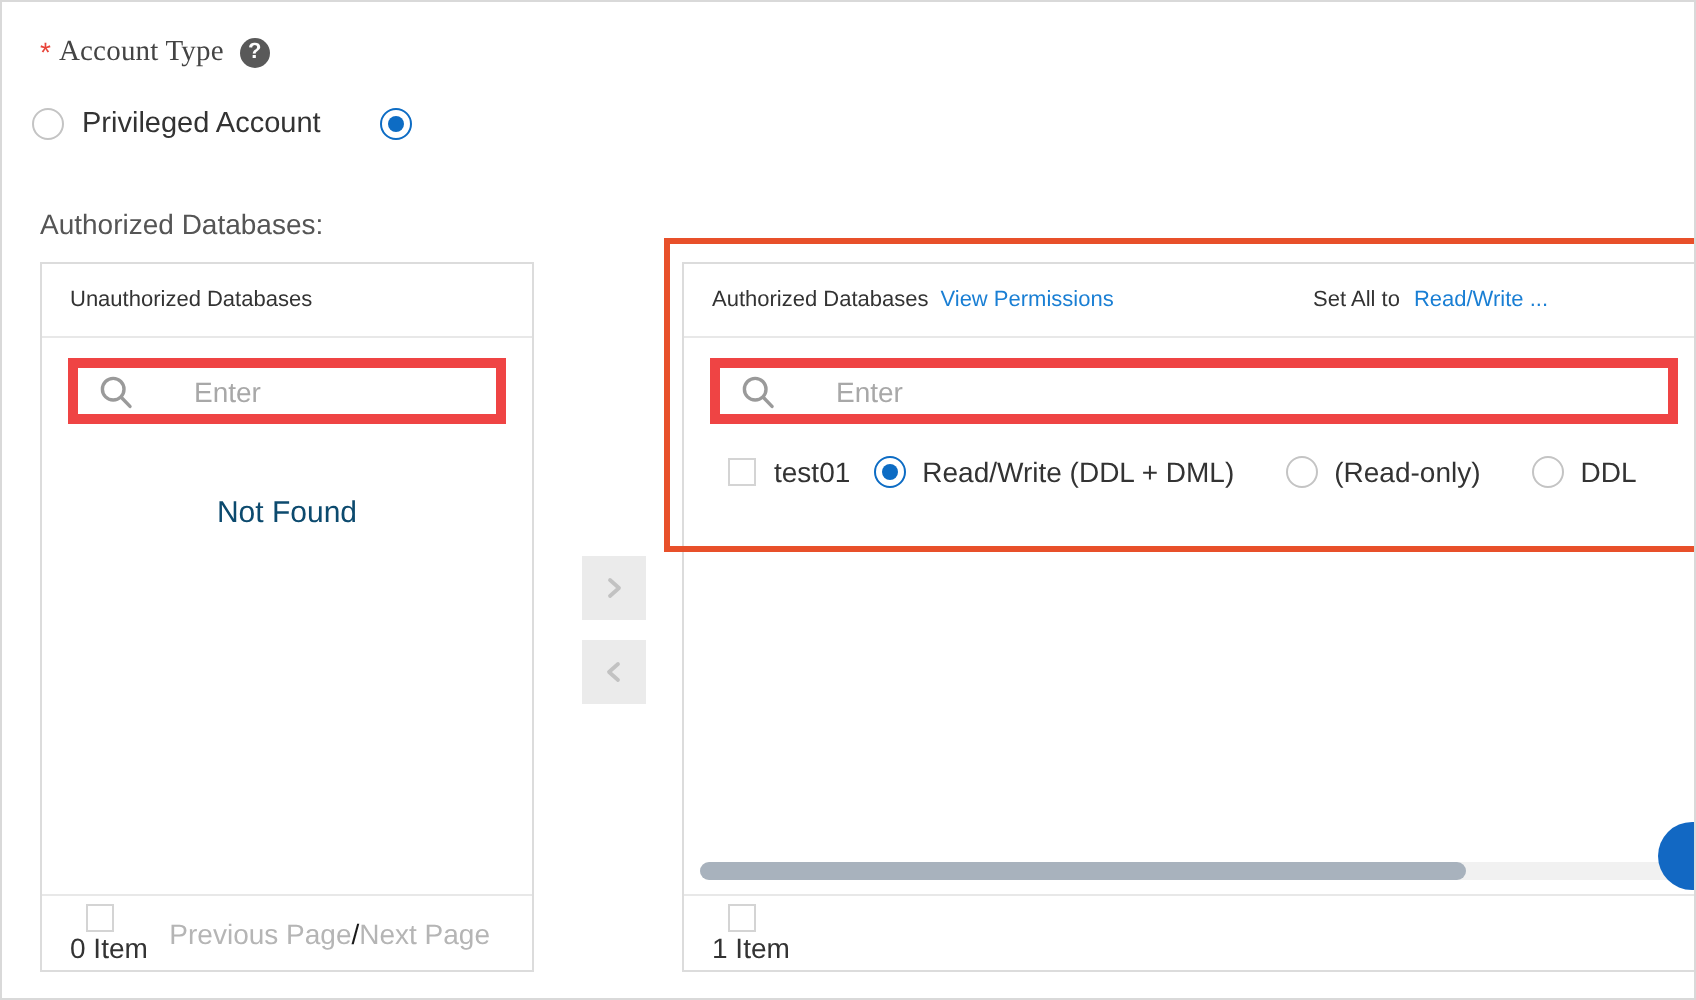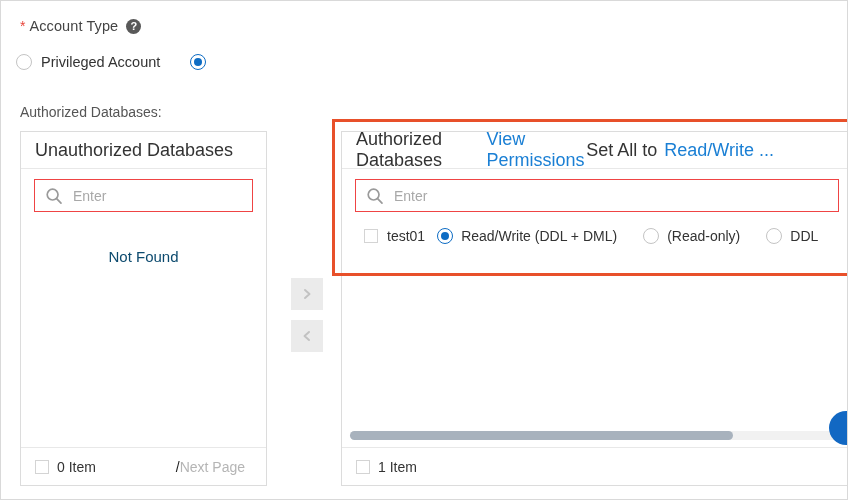--- a/index.html
+++ b/index.html
@@ -38,20 +38,21 @@
     color: #e8443a;
     font-size: 14px;
     line-height: 14px;
     margin-right: 4px;
     font-family: "Liberation Sans", sans-serif;
   }
   .field-label {
     font-size: 14.5px;
     color: #444444;
     letter-spacing: .1px;
+    font-family: Liberation Serif, serif;
   }
   .help-icon {
     width: 15px;
     height: 15px;
     border-radius: 50%;
     background: #595959;
     color: #ffffff;
     font-size: 11px;
     line-height: 15px;
     text-align: center;
@@ -131,21 +132,21 @@
     width: 509px;
     height: 355px;
     border-right: none;
   }
   .panel-head {
     height: 37px;
     border-bottom: 1px solid #e8e8e8;
     display: flex;
     align-items: center;
     padding: 0 14px;
-    font-size: 18px;
+    font-size: 11px;
     color: #333333;
     background: #ffffff;
   }
   .panel-head-title { color: #333333; }
   .link {
     color: #1a7fd4;
     cursor: pointer;
     text-decoration: none;
   }
   .head-gap { margin-left: 6px; }
@@ -156,25 +157,26 @@
     white-space: nowrap;
     padding-right: 62px;
   }
   .head-right .static { color: #333333; margin-right: 7px; }
 
   .panel-search-wrap {
     padding: 10px 13px 0 13px;
   }
   .search-box {
     height: 33px;
-    border: 1px solid #ef4444;
+    border: 5px solid #ef4444;
     display: flex;
     align-items: center;
     padding: 0 10px;
     background: #ffffff;
+    gap: 20px;
   }
   #panel-right .search-box { margin-right: -2px; }
   .search-ico {
     width: 18px;
     height: 18px;
     flex: 0 0 auto;
     margin-right: 10px;
     color: #9a9a9a;
   }
   .search-ico svg { display: block; }
@@ -261,20 +263,21 @@
     display: flex;
     align-items: center;
     padding: 0 14px;
     font-size: 14px;
     background: #ffffff;
   }
   .foot-count {
     display: flex;
     align-items: center;
     color: #333333;
+    flex-direction: column;
   }
   .foot-count .chk { margin-right: 8px; }
   .pager {
     margin-left: auto;
     display: flex;
     align-items: center;
     font-size: 14px;
     padding-right: 7px;
   }
   .pager .pg { color: #b5b5b5; cursor: default; }
@@ -377,20 +380,21 @@
       </div>
     </div>
     <div class="empty-msg">Not Found</div>
 
     <div class="panel-foot">
       <span class="foot-count">
         <span class="chk"></span>
         <span>0 Item</span>
       </span>
       <span class="pager">
+        <span class="pg">Previous Page</span>
         <span class="sep">/</span>
         <span class="pg">Next Page</span>
       </span>
     </div>
   </div>
 
   <div class="arrow-btns">
     <button class="arrow-btn">
       <span>
         <svg width="14" height="14" viewBox="0 0 14 14" fill="none" stroke="#c2c2c2" stroke-width="1.9" stroke-linecap="round" stroke-linejoin="round">

